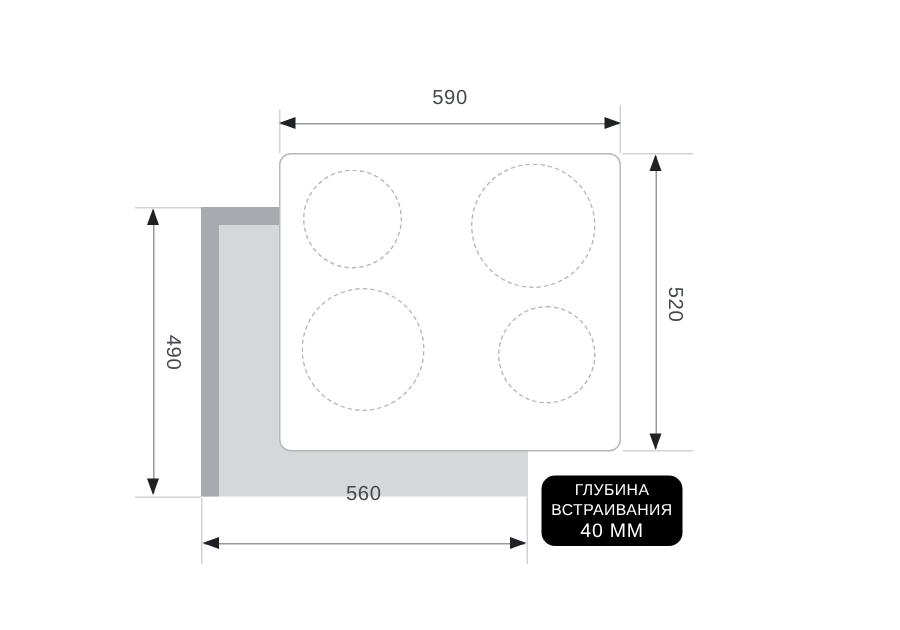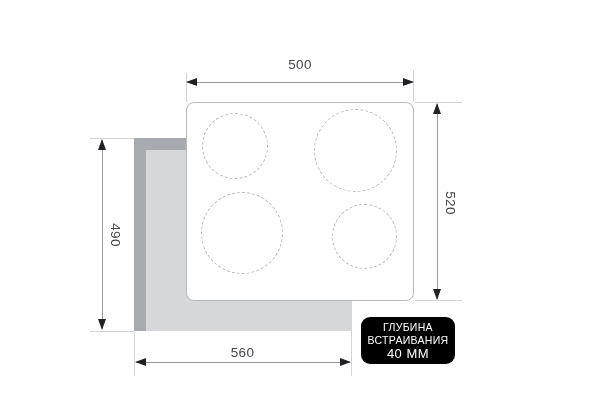--- a/index.html
+++ b/index.html
@@ -62,36 +62,36 @@
   <div class="abs ext" style="left:134px;top:332px;width:1px;height:44px"></div>
   <div class="abs ext" style="left:351px;top:331px;width:1px;height:45px"></div>
 
   <div class="abs panel">
     <div class="burner tl"></div>
     <div class="burner tr"></div>
     <div class="burner bl"></div>
     <div class="burner br"></div>
   </div>
 
-  <div class="abs dim-label" style="left:186px;top:57px;width:228px">500</div>
+  <div class="abs dim-label" style="left:186px;top:57px;width:228px">590</div>
   <div class="abs dline" style="left:187px;top:82px;width:226px;height:1px"></div>
   <div class="abs arr left" style="left:186px;top:78px"></div>
   <div class="abs arr right" style="left:403px;top:78px"></div>
 
   <div class="abs dim-label rot" style="left:430px;top:195px;width:40px">520</div>
   <div class="abs dline" style="left:437px;top:104px;width:1px;height:195px"></div>
   <div class="abs arr up" style="left:433px;top:103px"></div>
   <div class="abs arr down" style="left:433px;top:289px"></div>
 
   <div class="abs dim-label rot" style="left:95px;top:227px;width:40px">490</div>
   <div class="abs dline" style="left:102px;top:140px;width:1px;height:189px"></div>
   <div class="abs arr up" style="left:98px;top:139px"></div>
   <div class="abs arr down" style="left:98px;top:319px"></div>
 
-  <div class="abs dim-label" style="left:134px;top:345px;width:217px">560</div>
+  <div class="abs dim-label" style="left:134px;top:321px;width:217px">560</div>
   <div class="abs dline" style="left:136px;top:362px;width:214px;height:1px"></div>
   <div class="abs arr left" style="left:135px;top:358px"></div>
   <div class="abs arr right" style="left:340px;top:358px"></div>
 
   <div class="abs badge">
     <div class="bline">ГЛУБИНА</div>
     <div class="bline">ВСТРАИВАНИЯ</div>
     <div class="bline bold">40 ММ</div>
   </div>
 

